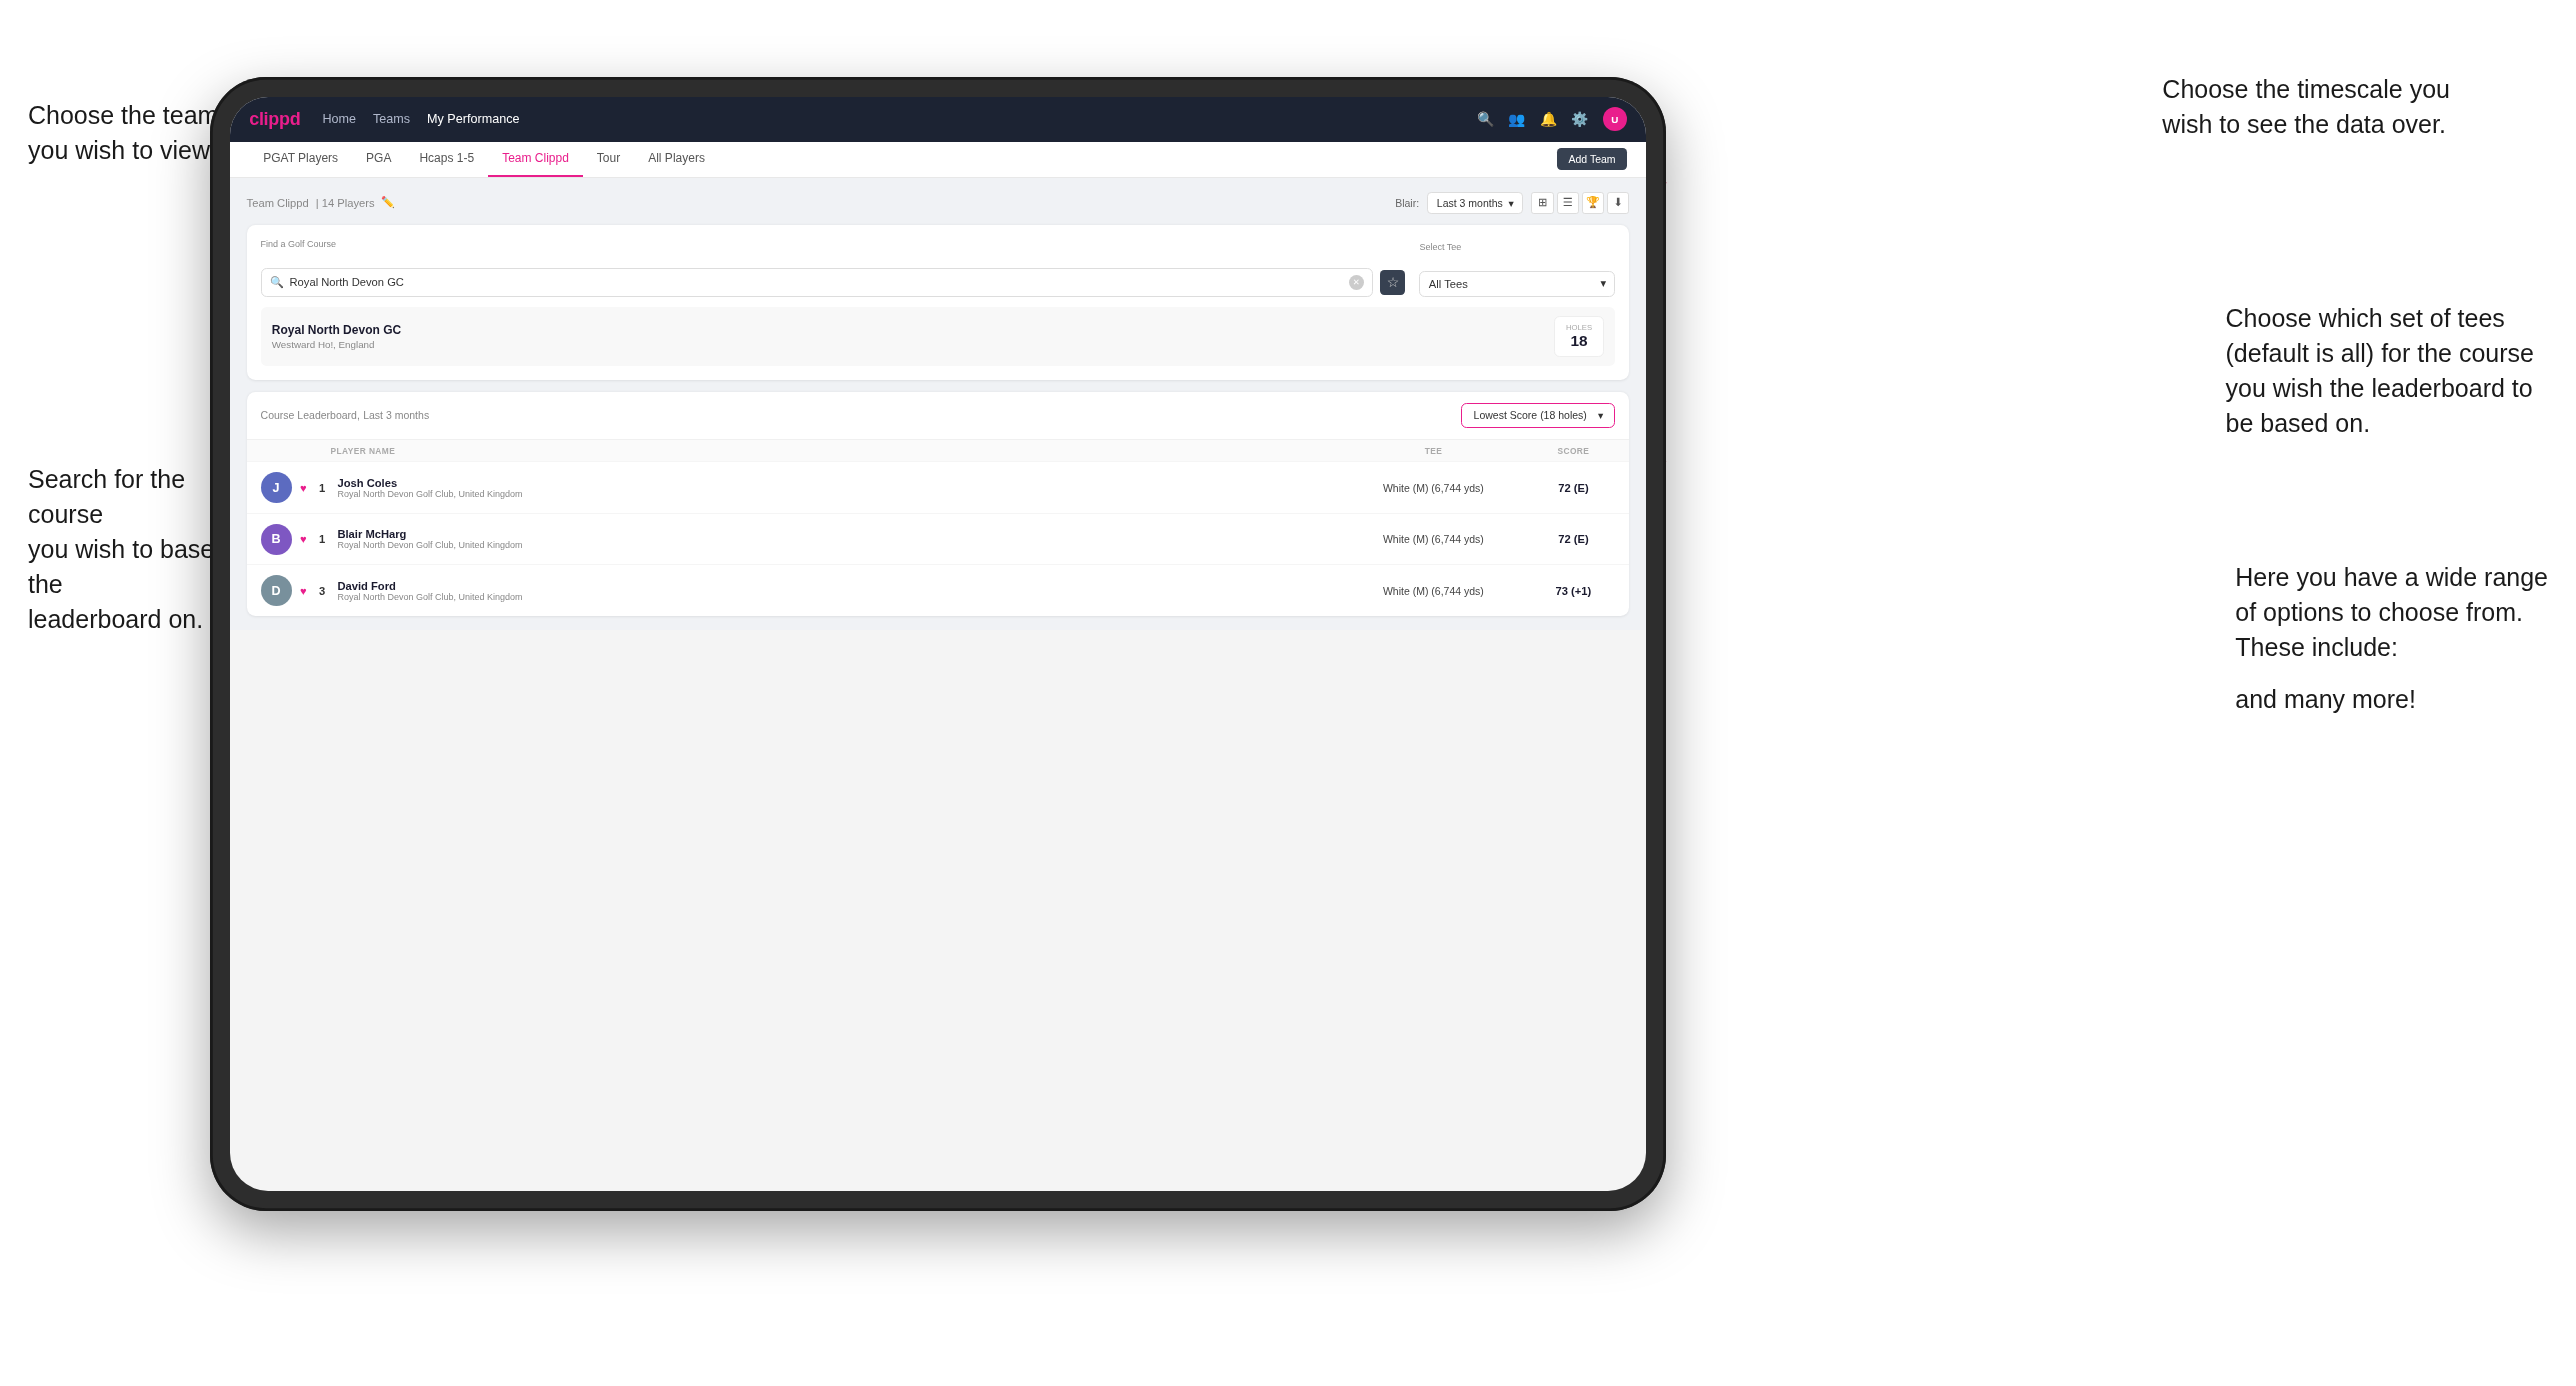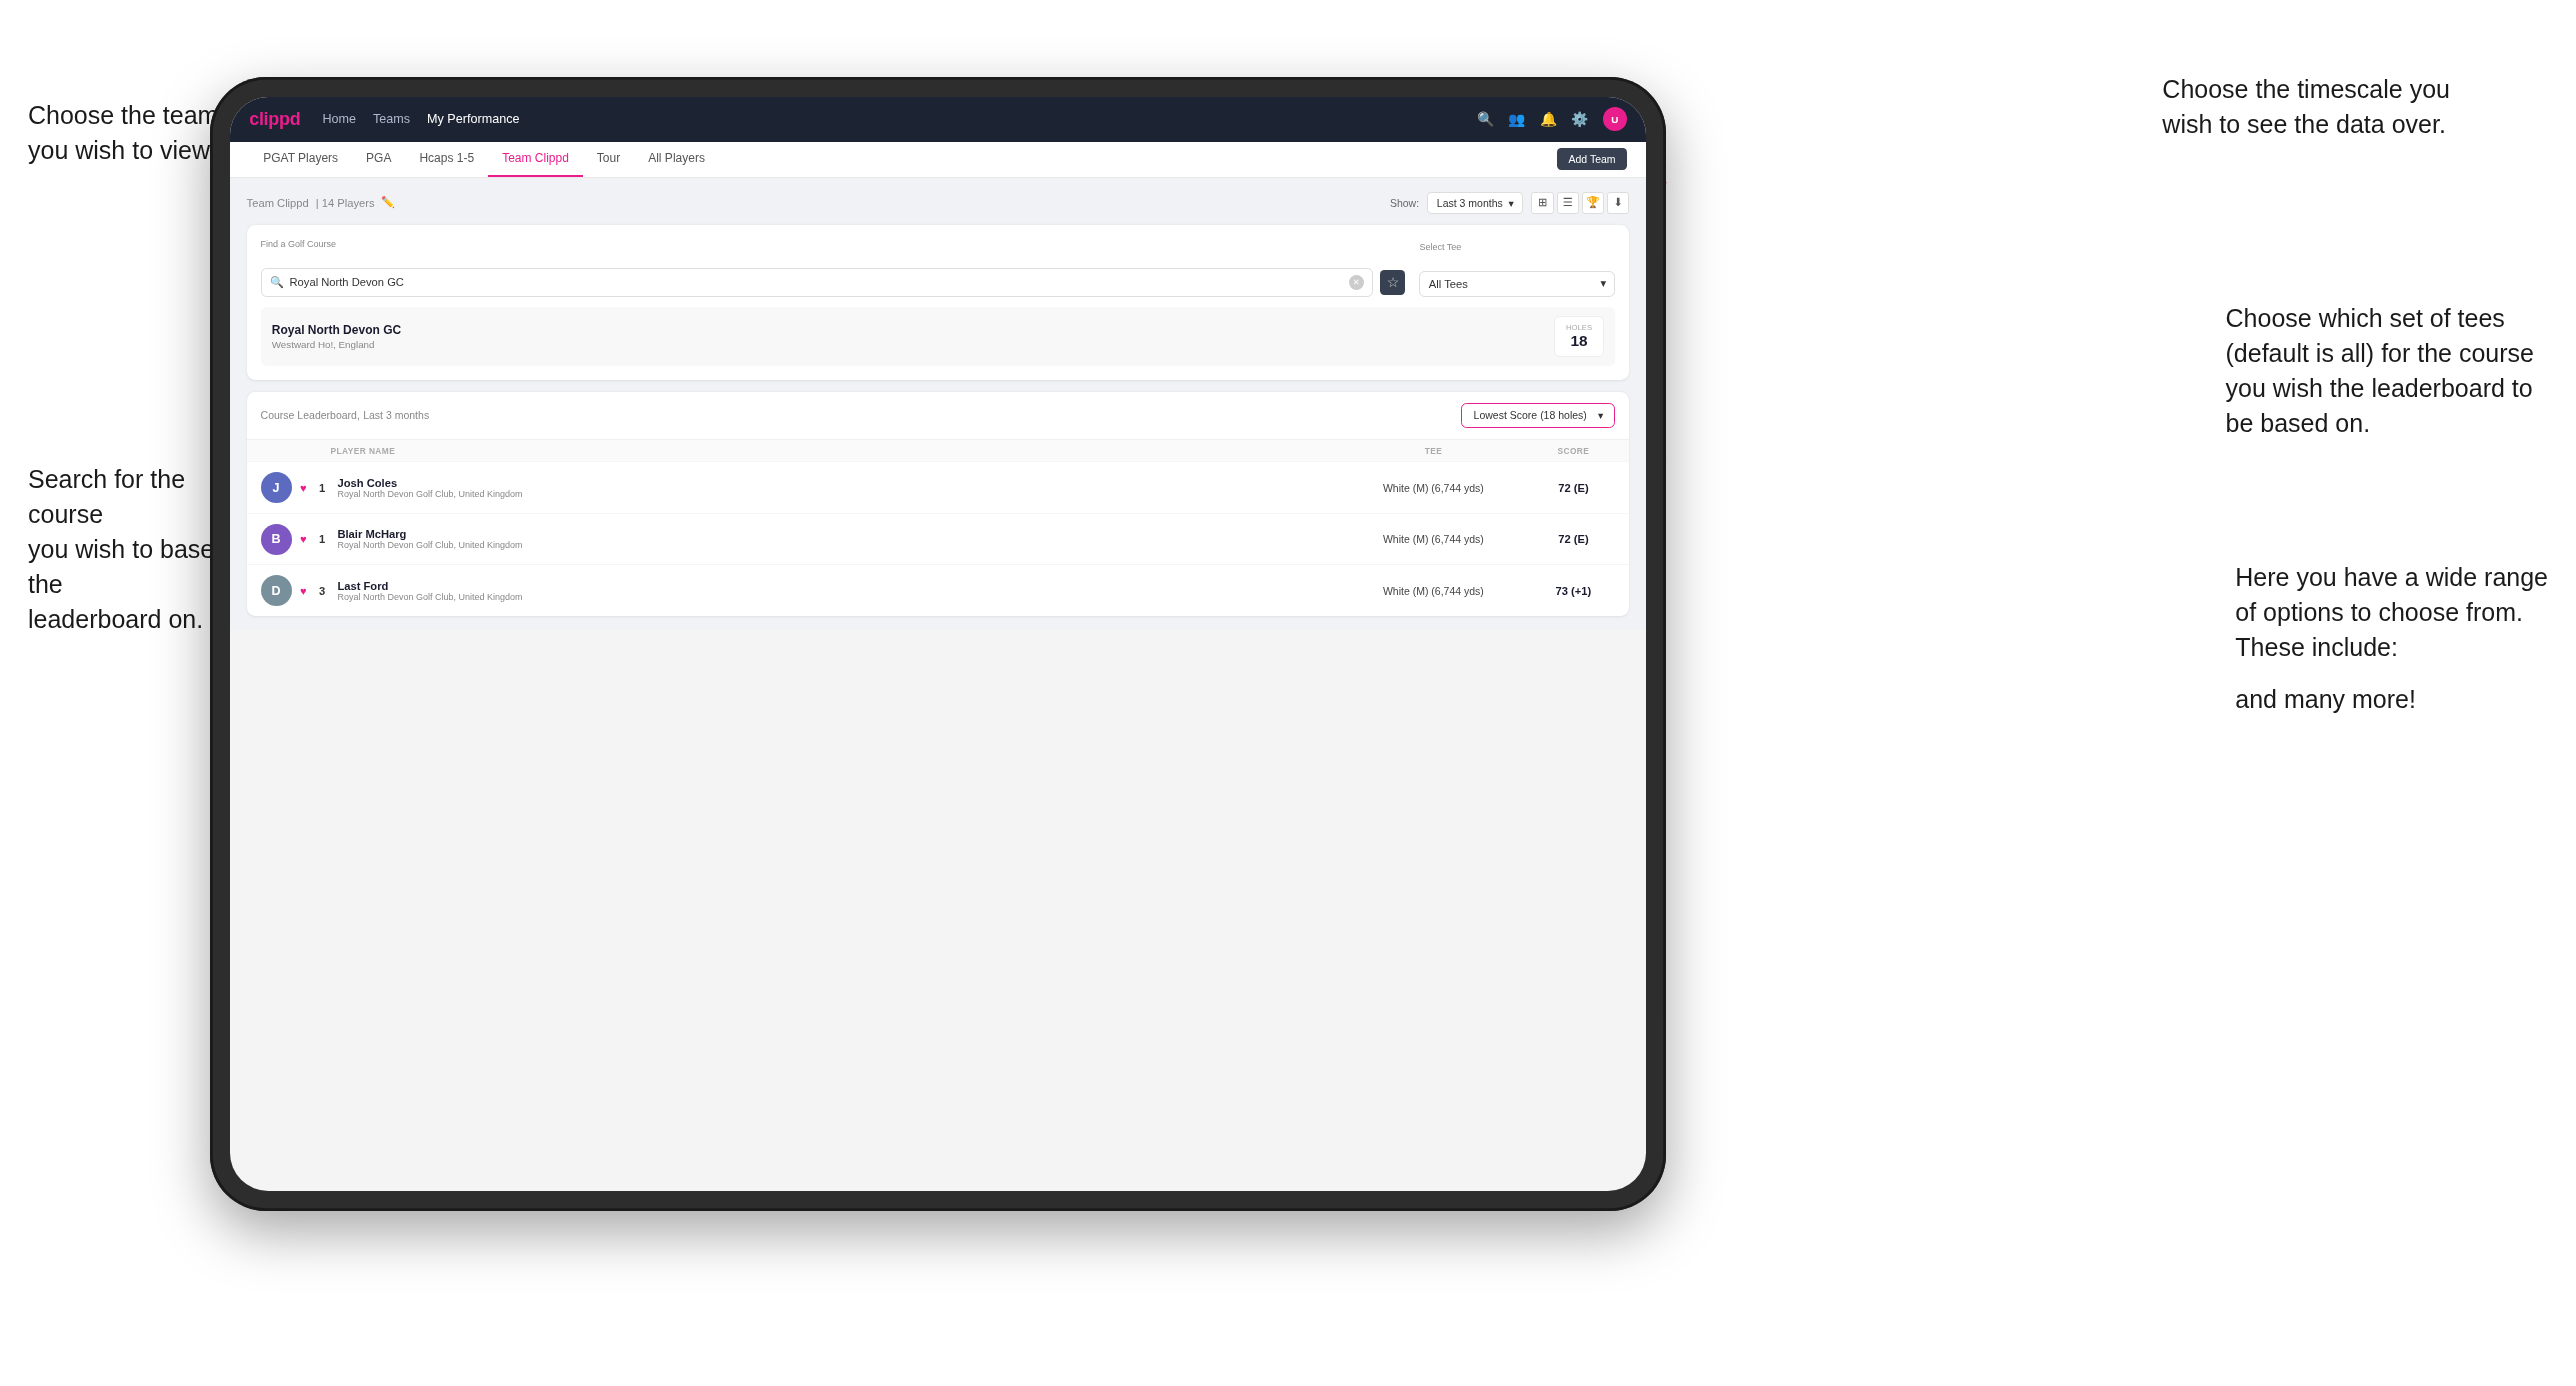--- a/index.html
+++ b/index.html
@@ -598,21 +598,21 @@
 
     <div class="main-content">
 
       <div class="team-header">
         <div class="team-title">
           <span>Team Clippd</span>
           <span>| <span>14 Players</span></span>
           <span class="edit-icon">✏️</span>
         </div>
         <div class="team-controls">
-          <span class="show-label">Show:</span>
+          <span class="show-label">Blair:</span>
           <div class="show-dropdown">
             <span>Last 3 months</span>
             <span>▾</span>
           </div>
           <div class="view-icons">
             <div class="view-icon-btn">⊞</div>
             <div class="view-icon-btn">☰</div>
             <div class="view-icon-btn">🏆</div>
             <div class="view-icon-btn">⬇</div>
           </div>
@@ -700,21 +700,21 @@
             <div class="tee-cell">White (M) (6,744 yds)</div>
             <div class="score-cell">72 (E)</div>
           </div>
 
           <div class="table-row">
             <div class="player-cell">
               <div class="player-avatar avatar-3">D</div>
               <span class="heart-icon">♥</span>
               <span class="player-rank">3</span>
               <div class="player-info">
-                <div class="player-name">Last Ford</div>
+                <div class="player-name">David Ford</div>
                 <div class="player-club">Royal North Devon Golf Club, United Kingdom</div>
               </div>
             </div>
             <div class="tee-cell">White (M) (6,744 yds)</div>
             <div class="score-cell">73 (+1)</div>
           </div>
         </div>
       </div>
     </div>
   </div>

